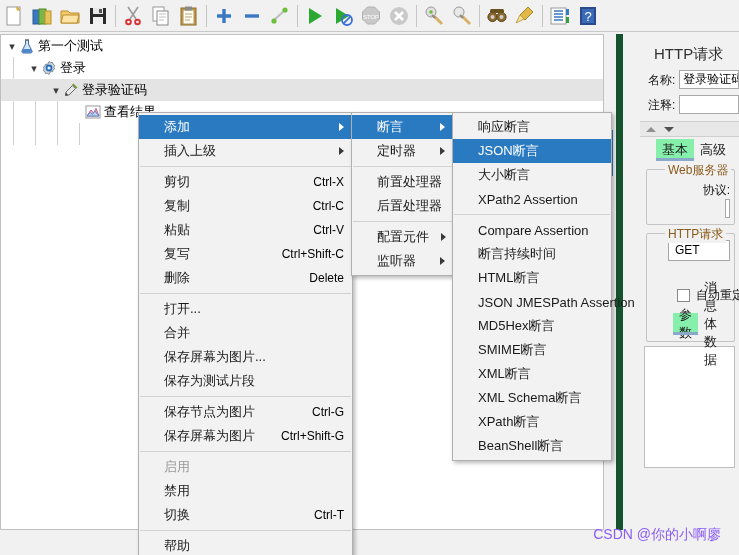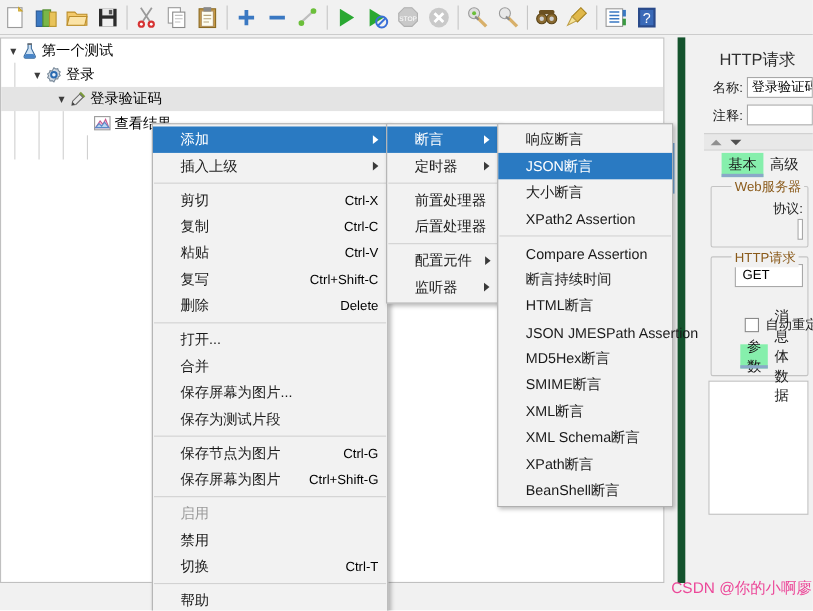--- a/index.html
+++ b/index.html
@@ -233,23 +233,23 @@
     display:flex; align-items:flex-start; height:22px; margin: 9px 0 0 6px;
   }
   .white-area {
     margin: 4px 4px 0 4px;
     background: #ffffff;
     border: 1px solid #bfbfbf;
     height: 120px;
   }
   #watermark {
     position: absolute;
-    right: 1px; bottom: 11px;
+    right: 18px; bottom: 11px;
     font-size: 14px;
-    color: #ec4899;
+    color: #8b5cf6;
     white-space: nowrap;
     z-index: 80;
     pointer-events: none;
   }
 </style>
 </head>
 <body>
 
 <div id="toolbar">
 

